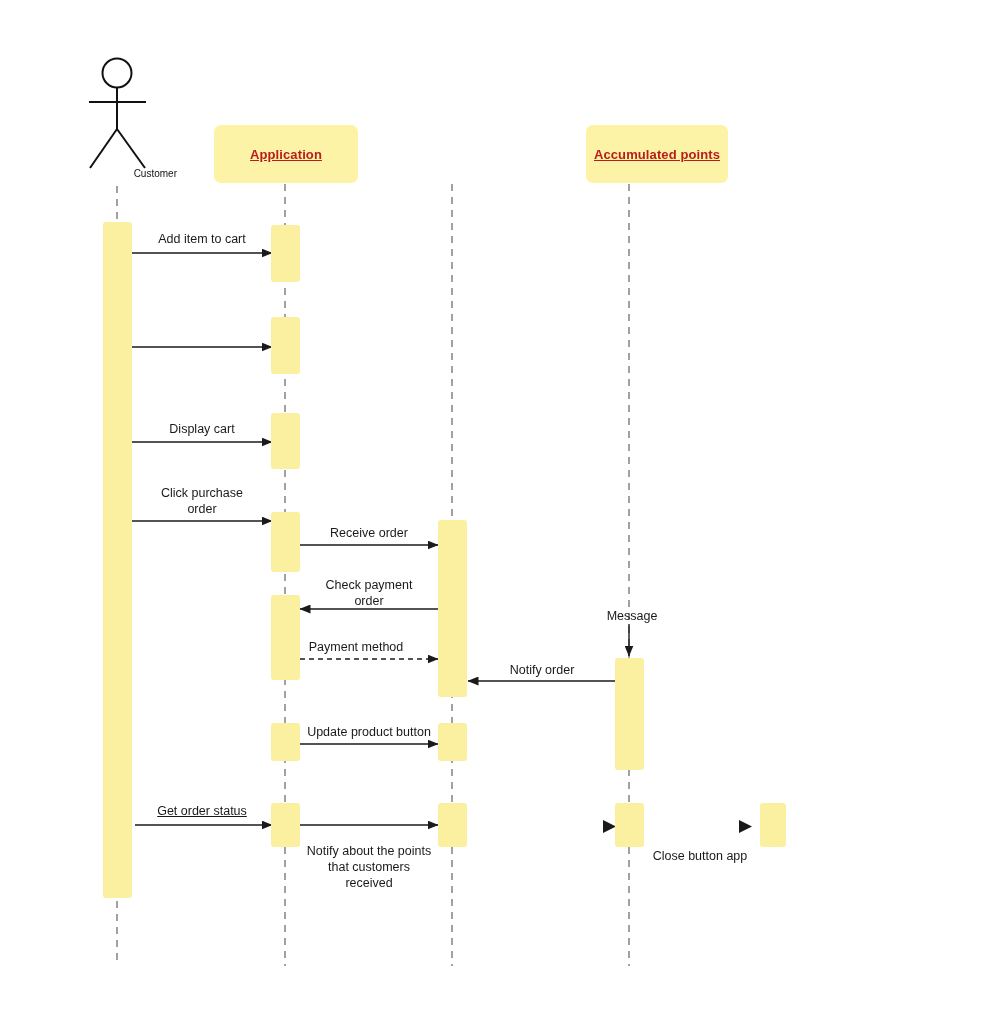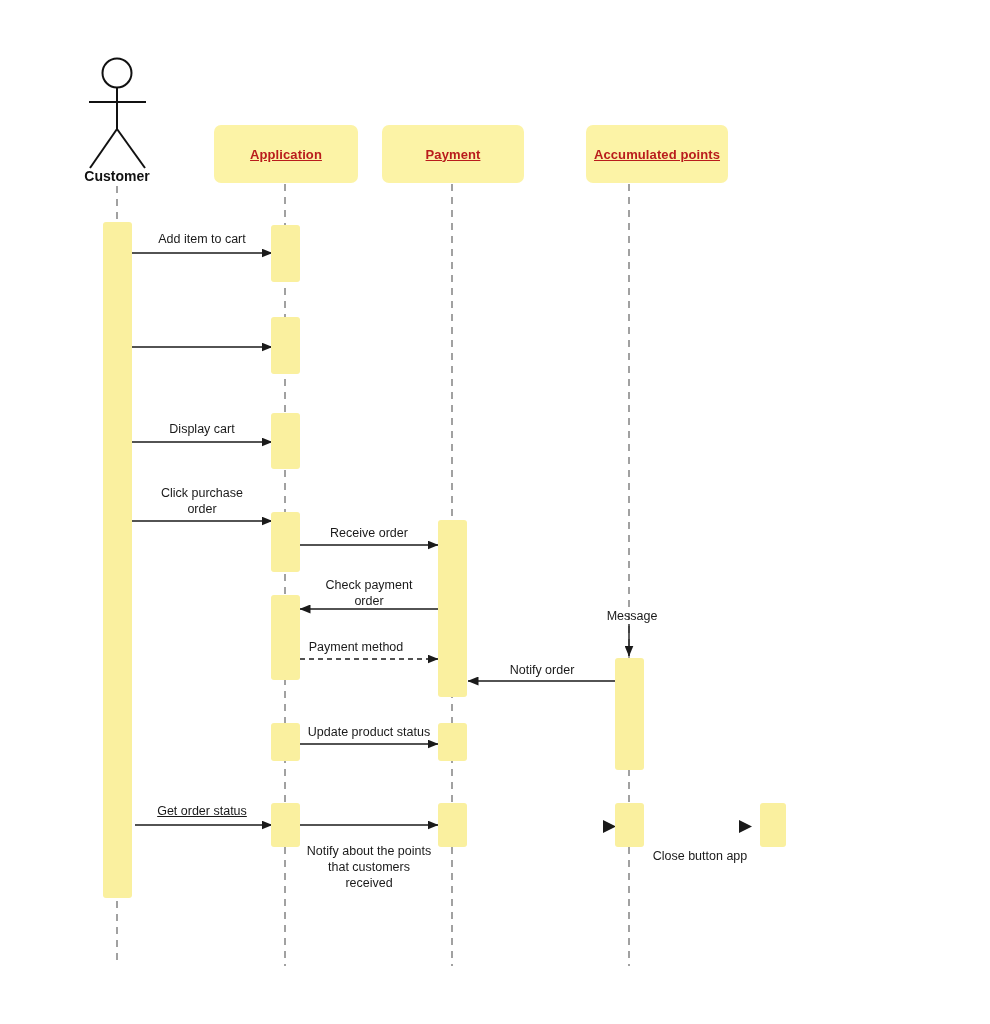--- a/index.html
+++ b/index.html
@@ -50,24 +50,24 @@
   .msg-label {
     position: absolute;
     font-size: 12.5px;
     color: #1a1a1a;
     text-align: center;
     line-height: 16px;
     white-space: pre-line;
   }
   .actor-label {
     position: absolute;
-    font-size: 14px;
-    font-weight: bold;
+    font-size: 10px;
+    font-weight: normal;
     color: #111111;
-    text-align: center;
+    text-align: right;
     white-space: nowrap;
   }
 </style>
 </head>
 <body>
 
 <div id="canvas">
 
   <svg id="svg-layer" viewBox="0 0 990 1024" xmlns="http://www.w3.org/2000/svg">
     <defs>
@@ -126,23 +126,20 @@
       <path d="M739,820 L752,826.5 L739,833 Z" fill="#1a1a1a"></path>
     </g>
   </svg>
 
   <div class="actor-label" style="left:57px; top:168px; width:120px;">Customer</div>
 
   <div class="lifeline-header" style="left:214px; top:125px; width:144px; height:58px;">
     <span class="lifeline-header-label">Application</span>
   </div>
 
-  <div class="lifeline-header" style="left:382px; top:125px; width:142px; height:58px;">
-    <span class="lifeline-header-label">Payment</span>
-  </div>
 
   <div class="lifeline-header" style="left:586px; top:125px; width:142px; height:58px;">
     <span class="lifeline-header-label">Accumulated points</span>
   </div>
 
   <div class="activation" style="left:103px; top:222px; width:29px; height:676px;"></div>
 
   <div class="activation" style="left:271px; top:225px; width:29px; height:57px;"></div>
   <div class="activation" style="left:271px; top:317px; width:29px; height:57px;"></div>
   <div class="activation" style="left:271px; top:413px; width:29px; height:56px;"></div>
@@ -172,21 +169,21 @@
 
   <div class="msg-label" style="left:300px; top:577px; width:138px;">Check payment
 order</div>
 
   <div class="msg-label" style="left:300px; top:639px; width:112px;">Payment method</div>
 
   <div class="msg-label" style="left:577px; top:608px; width:110px;">Message</div>
 
   <div class="msg-label" style="left:468px; top:662px; width:148px;">Notify order</div>
 
-  <div class="msg-label" style="left:300px; top:724px; width:138px;">Update product status</div>
+  <div class="msg-label" style="left:300px; top:724px; width:138px;">Update product button</div>
 
   <div class="msg-label" style="left:133px; top:803px; width:138px;text-decoration:underline;">Get order status</div>
 
   <div class="msg-label" style="left:298px; top:843px; width:142px;">Notify about the points
 that customers
 received</div>
 
 
   <div class="msg-label" style="left:640px; top:848px; width:120px;">Close button app</div>
 

